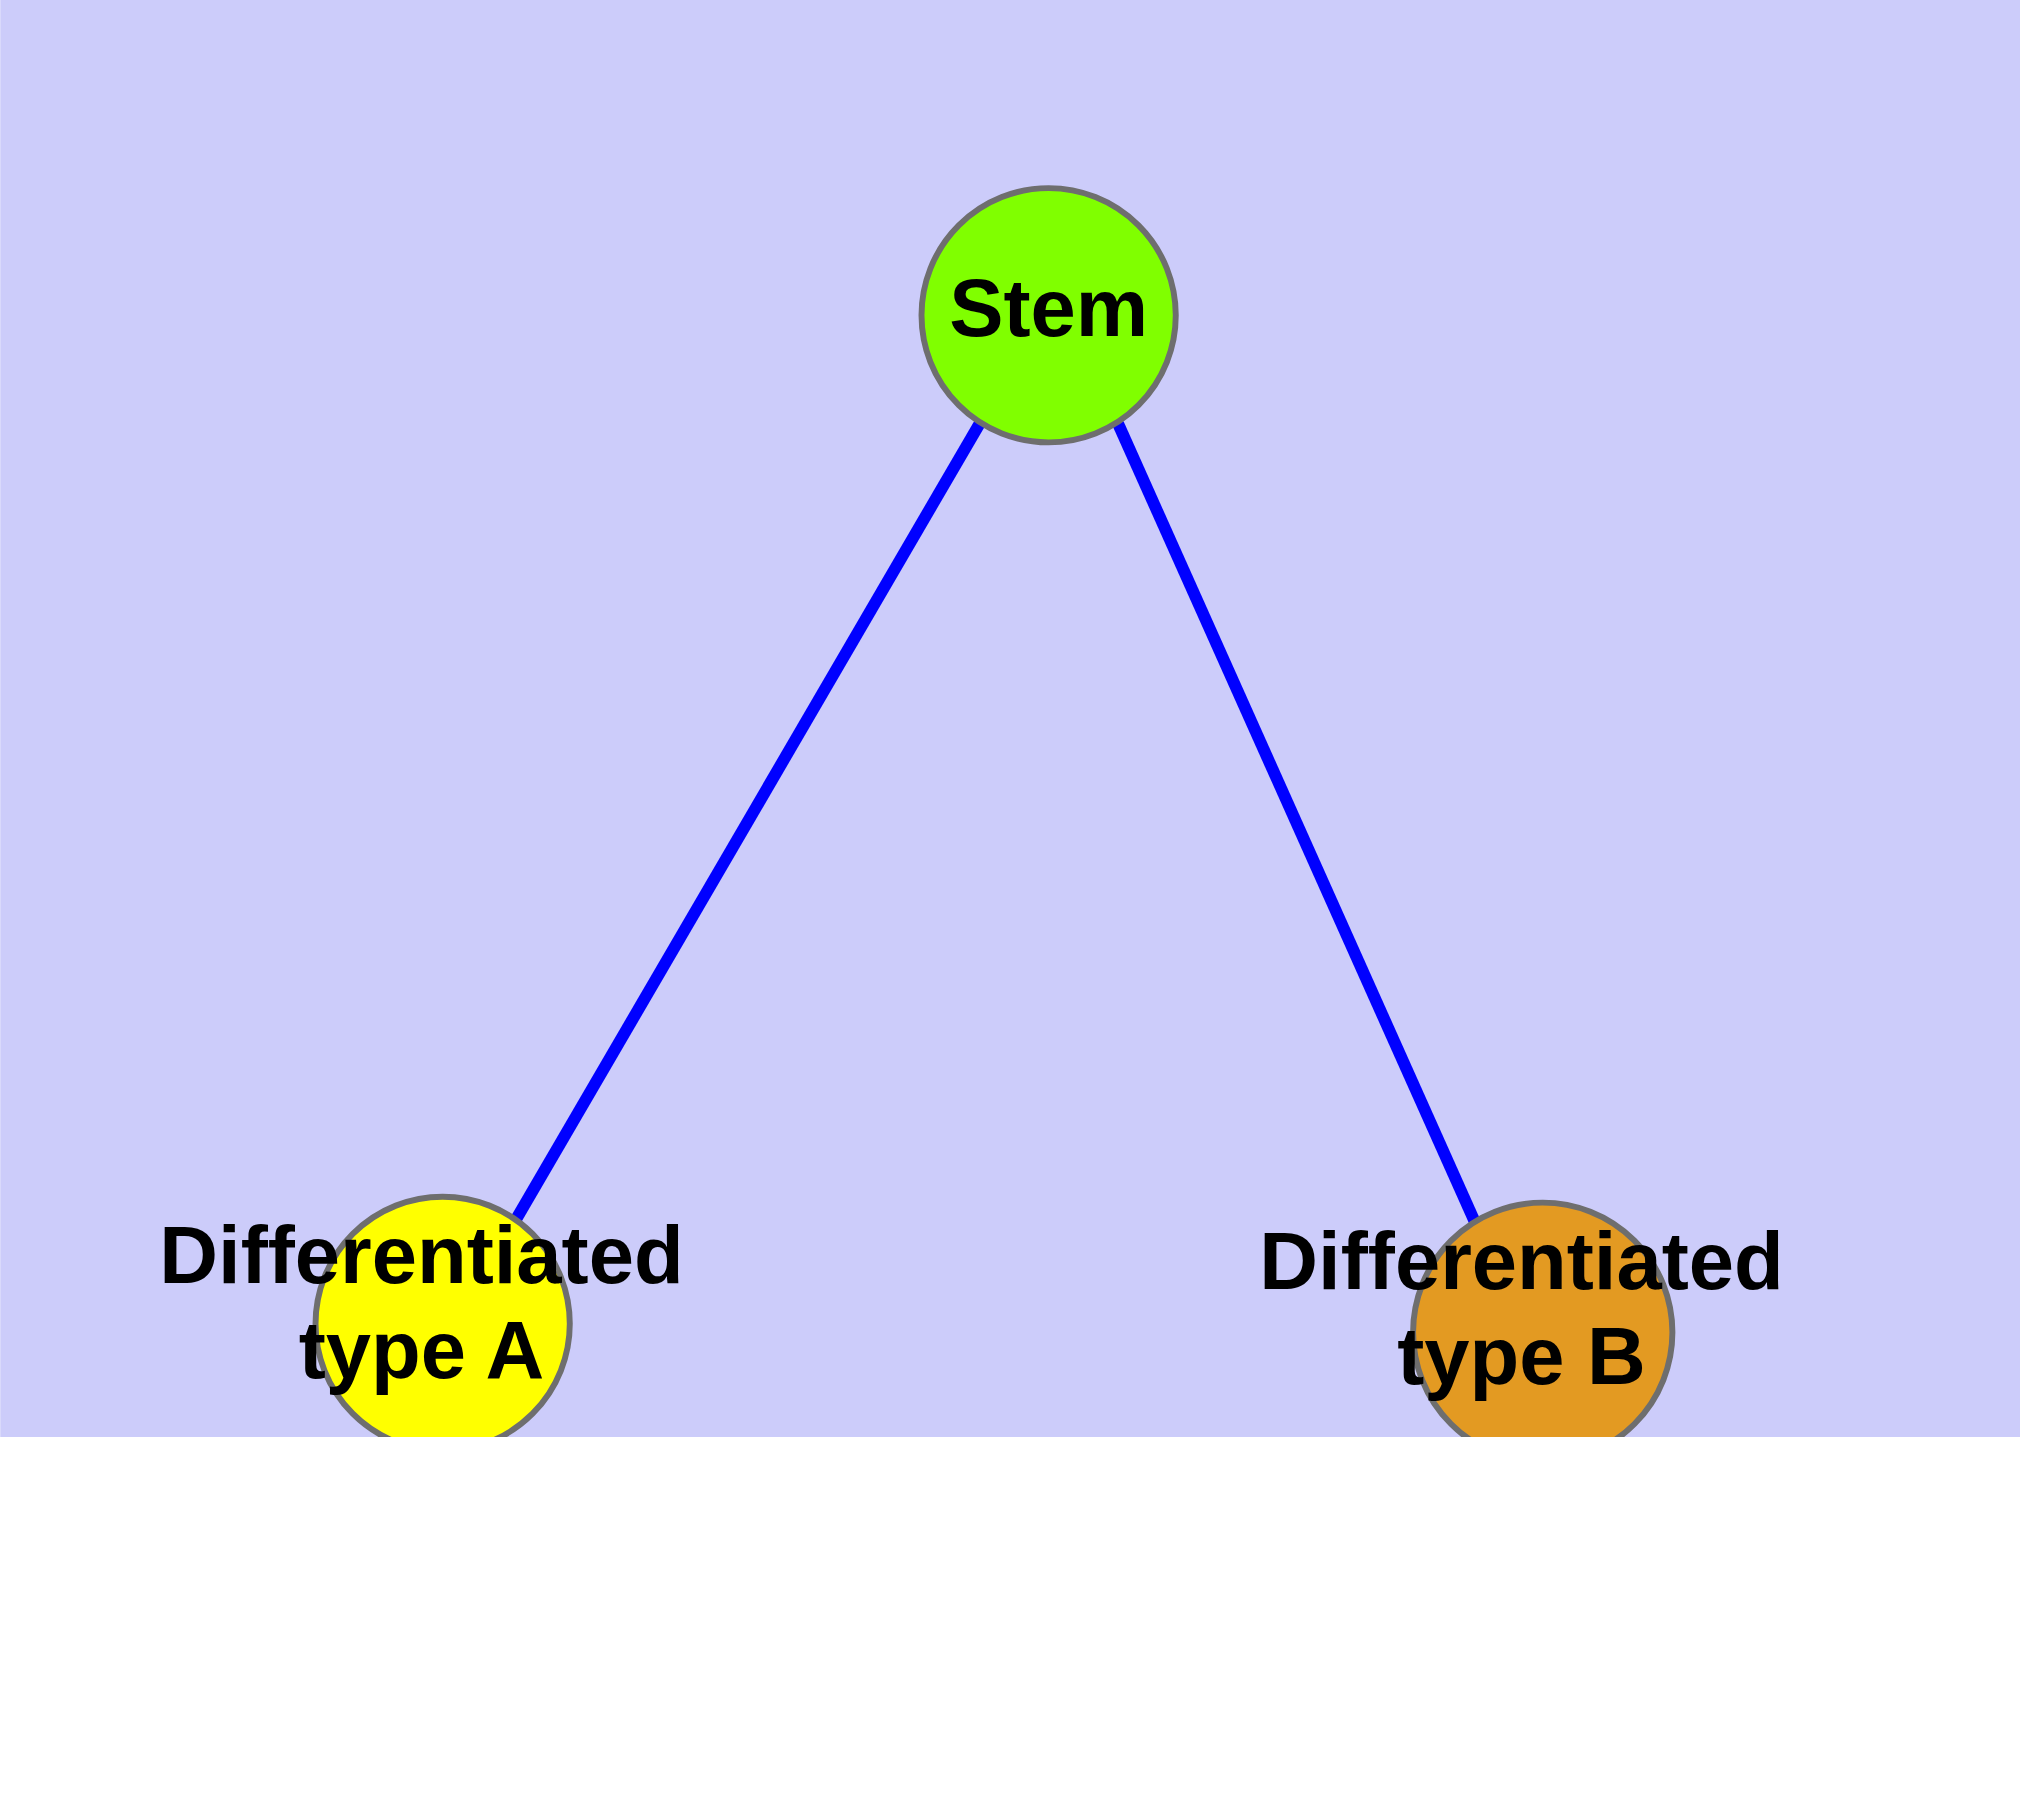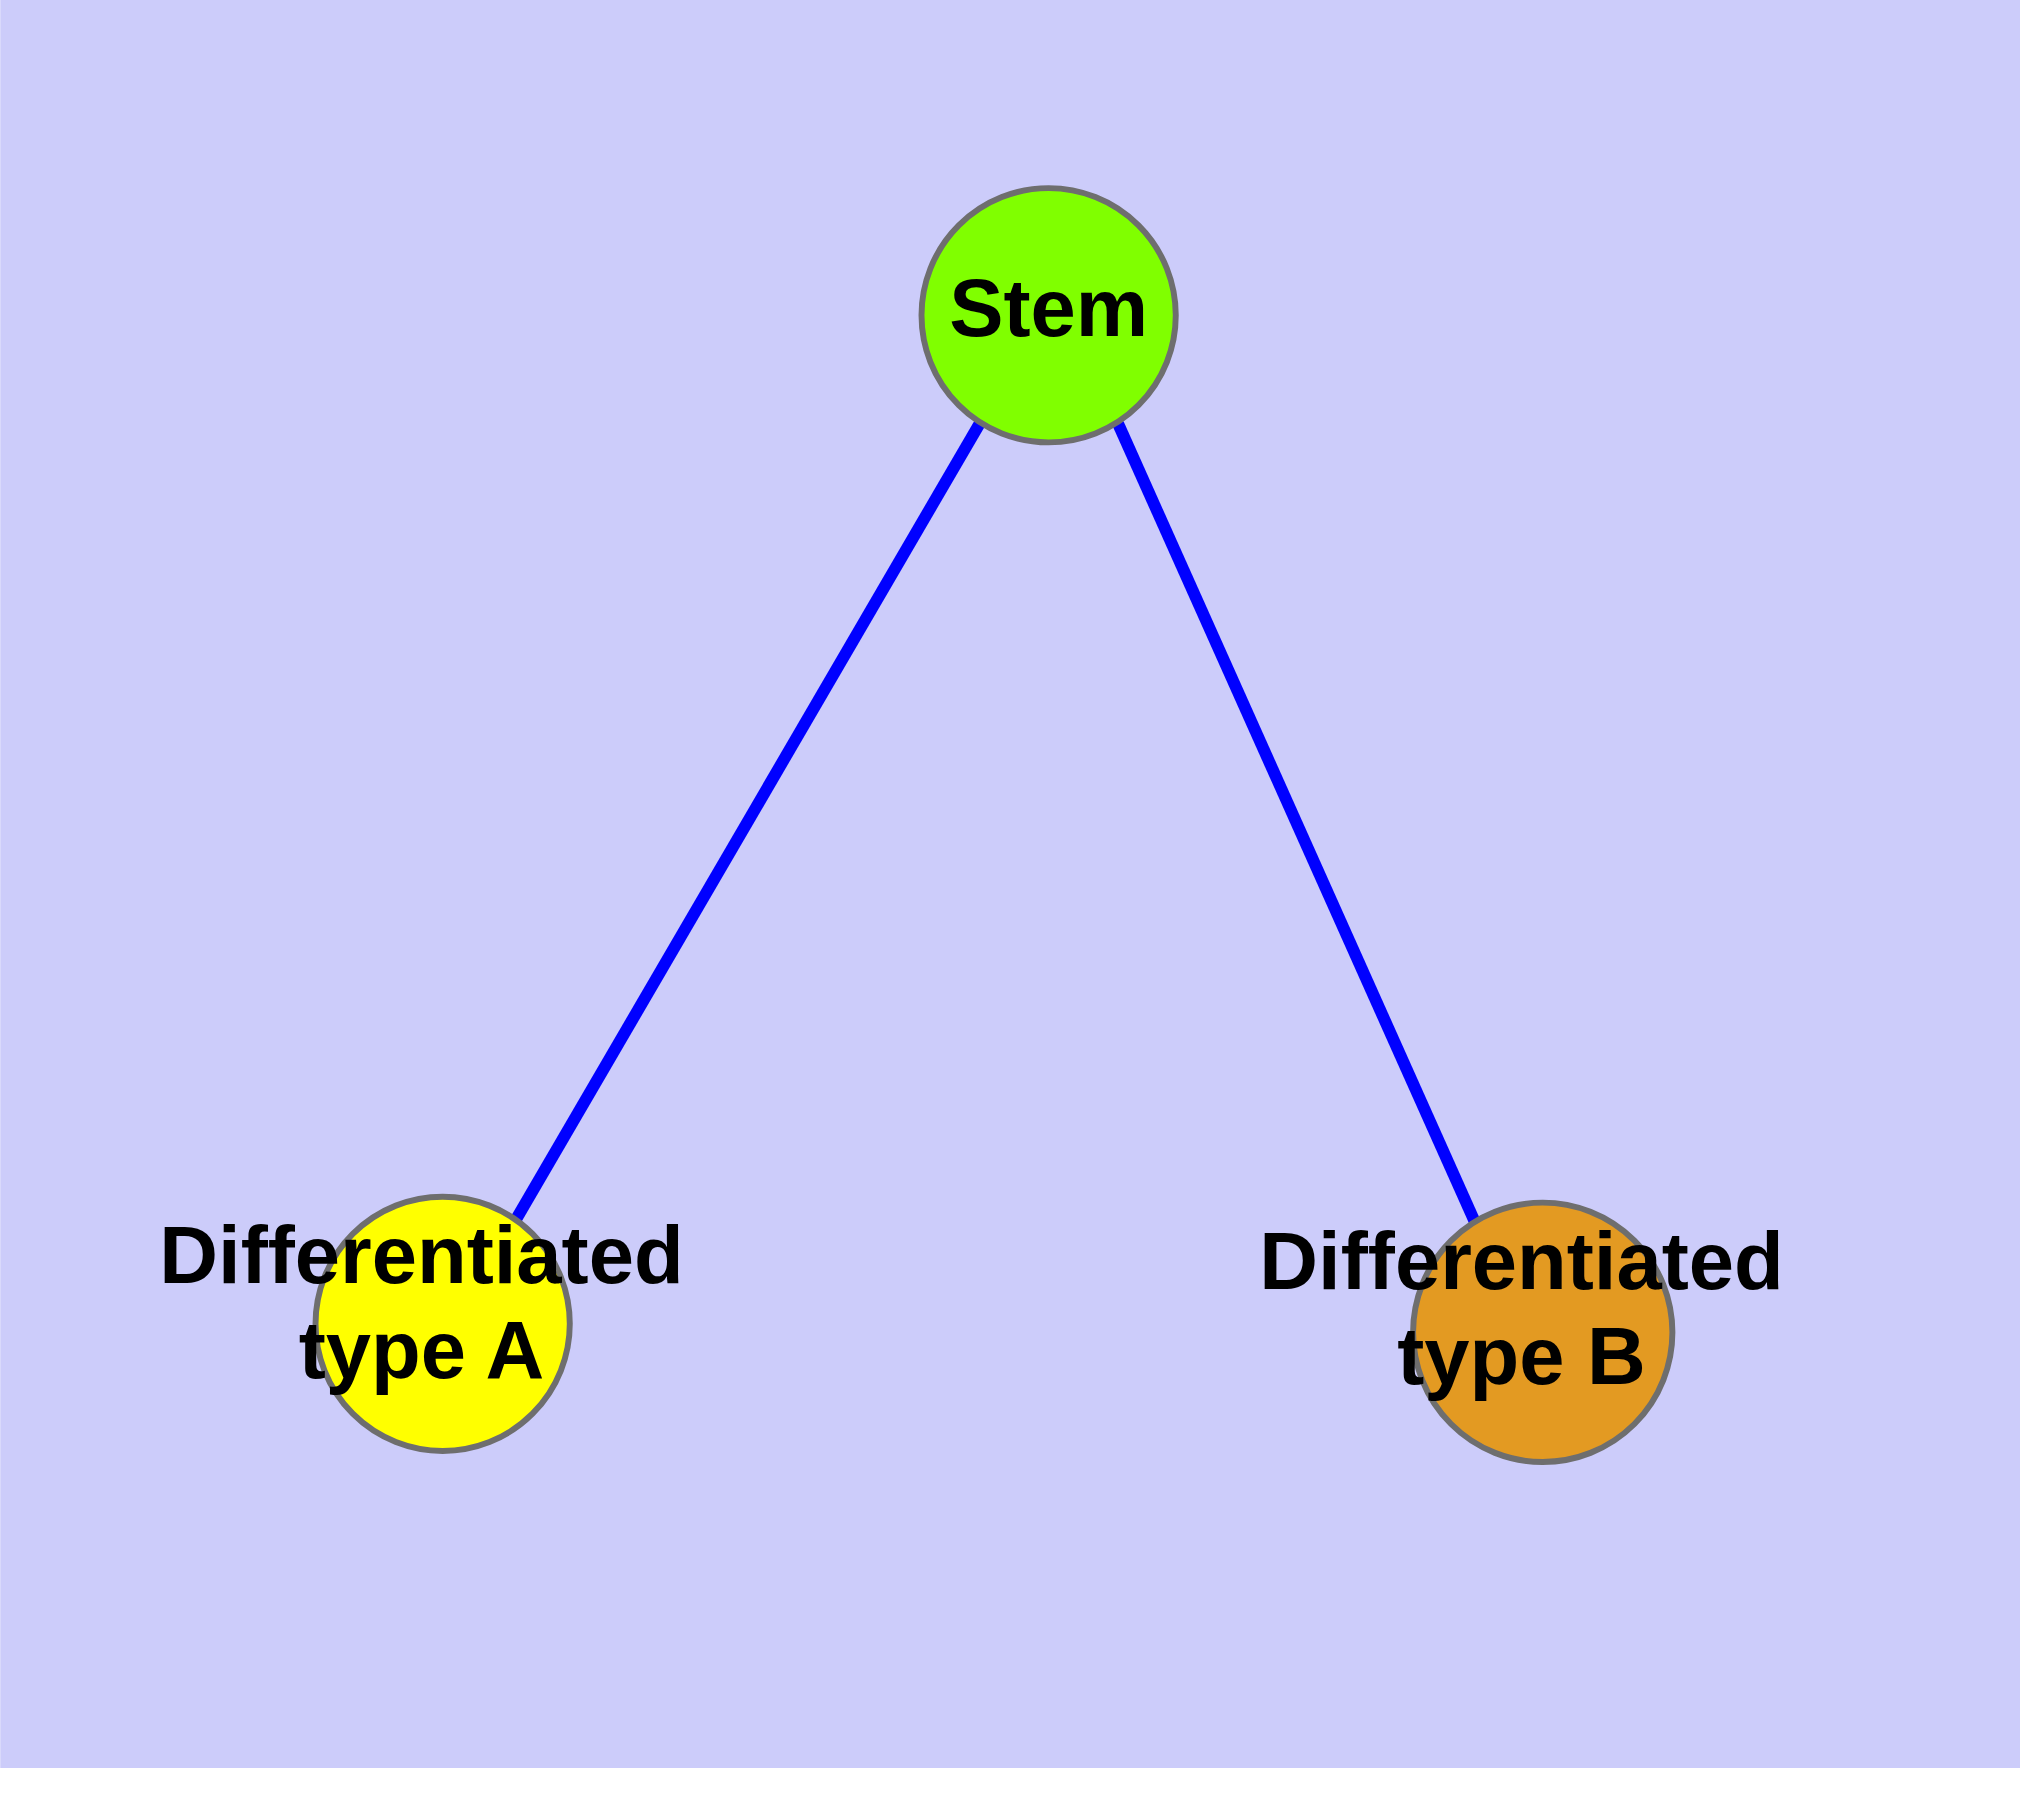--- a/index.html
+++ b/index.html
@@ -3,21 +3,21 @@
 <meta charset="utf-8">
 <style>
   html, body {
     margin: 0;
     padding: 0;
     background: #ffffff;
   }
   #canvas {
     position: relative;
     width: 2021px;
-    height: 1768px;
+    height: 1437px;
     overflow: hidden;
     font-family: "Liberation Sans", sans-serif;
   }
   #graph-svg {
     position: absolute;
     top: 0;
     left: 0;
     width: 2021px;
     height: 1812px;
     display: block;

